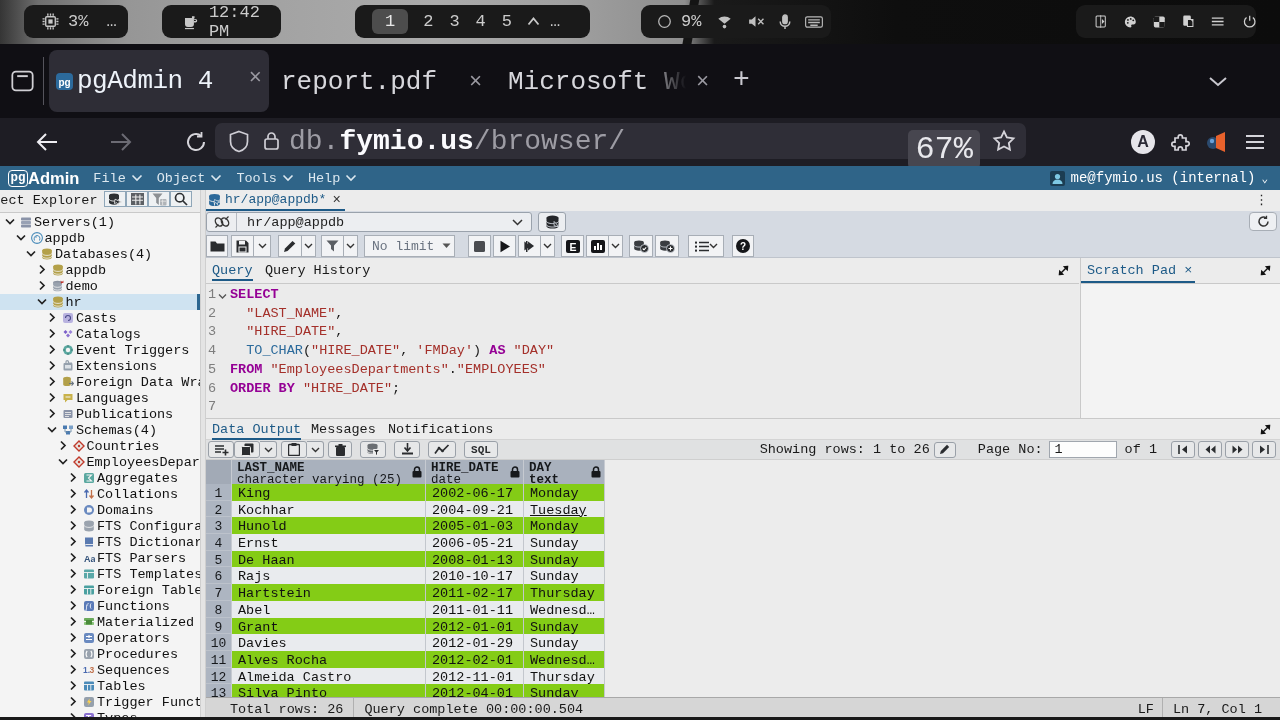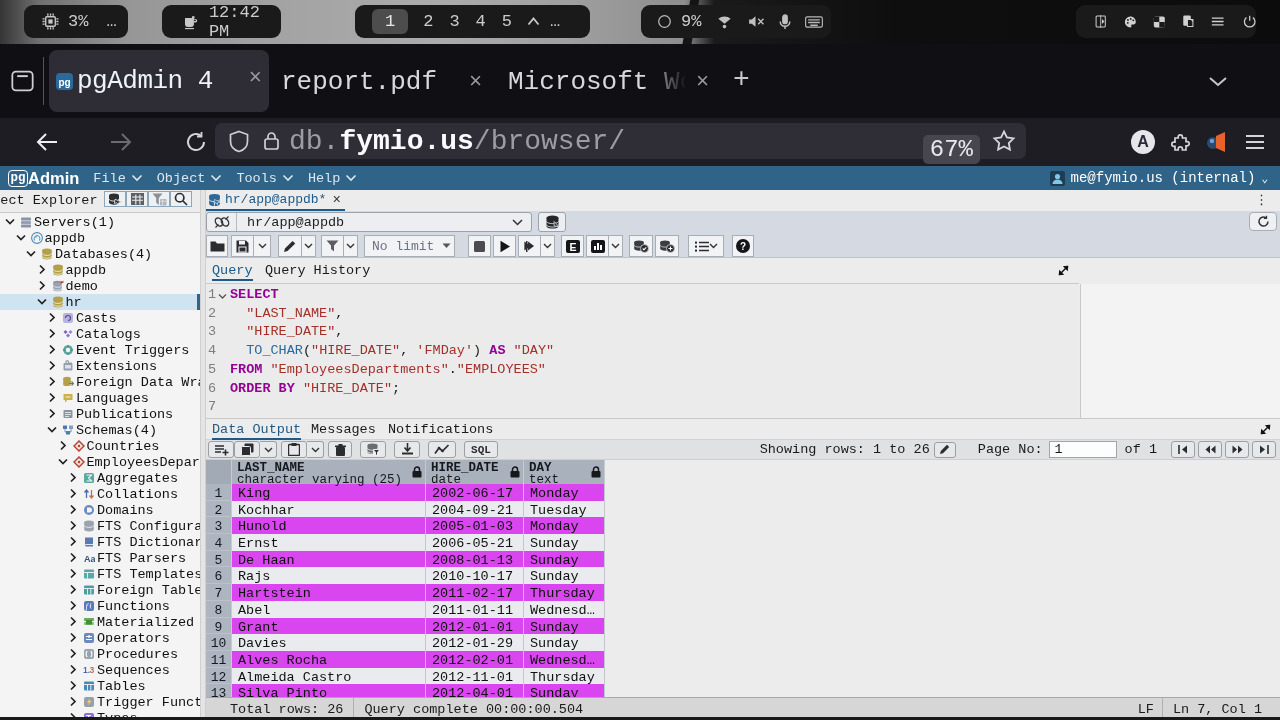--- a/index.html
+++ b/index.html
@@ -23,21 +23,21 @@
 #tab-active { position:absolute; left:49px; top:6px; width:220px; height:62px; background:#2e2d36; border-radius:8px;
   display:flex; align-items:center; color:#e8f2fb; }
 .tabtxt { font-size:26px; color:#d7d7dc; }
 .tabx { color:#9a99a1; font-size:22px; }
 
 
 #navbar { left:0; top:118px; width:1280px; height:48px; background:#1e1d24; }
 #urlbar { position:absolute; left:215px; top:5px; width:811px; height:36px; background:#2f2e37; border-radius:7px;
   display:flex; align-items:center; }
 .urltxt { font-size:28px; }
-#zoomchip { background:#47464f; border-radius:5px; color:#e8e8ec; font-size:24px; padding:1px 7px;margin-top:16px; }
+#zoomchip { background:#47464f; border-radius:5px; color:#e8e8ec; font-size:32px; padding:1px 7px;margin-top:16px; }
 
 
 #pgheader { left:0; top:166px; width:1280px; height:24px; background:#2f6488; color:#e6eef4;
   display:flex; align-items:center; font-size:13.5px; }
 #pglogo { display:flex; align-items:center; margin-left:8px; }
 #pgbox { border:1.5px solid #fff; border-radius:4px; color:#fff; font-size:12.5px; font-weight:bold; padding:0 1.5px; height:17px; line-height:14px; }
 #pgword { font-family:"Liberation Sans",sans-serif; font-weight:bold; font-size:16.5px; color:#fff; }
 .menu { margin-left:14px; color:#dce8f0; font-size:13.5px; display:flex; align-items:center; }
 #account { position:absolute; right:12px; top:0; height:24px; display:flex; align-items:center; color:#fff; font-size:14px; }
 
@@ -88,21 +88,21 @@
 .dbtn { border:1px solid #9aa0a8; border-radius:3px; background:#e7e8e9; display:flex; align-items:center; justify-content:center; }
 
 
 #grid { left:206px; top:460px; width:399px; height:237px; background:#e9e9e9; overflow:hidden; font-size:13.5px; }
 #ghead { display:flex; height:24px; background:#a9b1bd; color:#16181b; }
 .gh { border-right:1px solid #c6cad1; padding-left:5px; font-size:12.5px; line-height:11.5px; padding-top:3px; position:relative; }
 .gh b { font-size:12.5px; }
 .grow { display:flex; height:16.7px; }
 .gn { width:26px; background:#adb5c1; color:#16181b; text-align:center; border-right:1px solid #c6cad1; border-bottom:1px solid #bcc2cb; font-size:13px; line-height:19px;}
 .gc { border-right:1px solid #c3c7cd; padding-left:6px; line-height:19px; color:#111; }
-.odd  .gc { background:#d946ef; }
+.odd  .gc { background:#84cc16; }
 .even .gc { background:#e9ebee; }
 
 
 #statusbar { left:206px; top:697px; width:1074px; height:23px; background:#d6d6d6; border-top:1px solid #a8a8a8;
   display:flex; align-items:center; font-size:13.5px; color:#1a1a1a; }
 .sdiv { width:1px; height:23px; background:#b0b0b0; }
 </style>
 </head>
 <body>
 <div id="stage">
@@ -696,20 +696,28 @@
   </div>
 
   <div class="abs" id="qtabs">
       <span style="position:absolute;left:6px;top:5px;" class="ut">Query</span>
       <span style="position:absolute;left:59px;top:5px;color:#1a1a1a;">Query History</span>
     <svg style="position:absolute; right:9px; top:6px;" width="13" height="13" viewBox="0 0 13 13" stroke="#111" stroke-width="1.5" fill="#111">
         <path d="M2.5 10.5l8-8" fill="none"></path>
         <path d="M10.5 2.5L7.5 2.8l2.7 2.7zM2.5 10.5l3-.3-2.7-2.7z"></path>
       </svg>
     </div>
+  <div class="abs" id="scrhead">
+      <span style="position:absolute;left:6px;top:5px;color:#1d5a87;">Scratch Pad ×</span>
+      <div style="position:absolute;left:0;top:23px;width:114px;height:2px;background:#1d5a87;"></div>
+    <svg style="position:absolute; right:8px; top:6px;" width="13" height="13" viewBox="0 0 13 13" stroke="#111" stroke-width="1.5" fill="#111">
+        <path d="M2.5 10.5l8-8" fill="none"></path>
+        <path d="M10.5 2.5L7.5 2.8l2.7 2.7zM2.5 10.5l3-.3-2.7-2.7z"></path>
+      </svg>
+    </div>
 
   <div class="abs" id="editor">
     <div id="gutter">1<br>2<br>3<br>4<br>5<br>6<br>7</div>
       <svg style="position:absolute; left:12px; top:9px;" width="9" height="7" viewBox="0 0 9 7" fill="none" stroke="#555" stroke-width="1.3">
         <path d="M1 1.5l3.5 3.5L8 1.5"></path>
       </svg>
     <div id="code"><span class="kw">SELECT</span>
   <span class="str">"LAST_NAME"</span>,
   <span class="str">"HIRE_DATE"</span>,
   <span class="bi">TO_CHAR</span>(<span class="str">"HIRE_DATE"</span>, <span class="str">'FMDay'</span>) <span class="kw">AS</span> <span class="str">"DAY"</span>
@@ -837,36 +845,36 @@
       <div id="ghead">
         <div style="width:26px; border-right:1px solid #c6cad1; background:#a2aab6;"></div>
 <div class="gh" style="width:194px;"><b>LAST_NAME</b><br>character varying (25)<svg style="position:absolute; right:3px; top:6px;" width="10" height="12" viewBox="0 0 10 12">
             <rect x="0.5" y="5" width="9" height="6.5" rx="1" fill="#16181b"></rect>
             <path d="M2.5 5V3.5a2.5 2.5 0 0 1 5 0V5" fill="none" stroke="#16181b" stroke-width="1.5"></path>
           </svg></div>
 <div class="gh" style="width:98px;"><b>HIRE_DATE</b><br>date<svg style="position:absolute; right:3px; top:6px;" width="10" height="12" viewBox="0 0 10 12">
             <rect x="0.5" y="5" width="9" height="6.5" rx="1" fill="#16181b"></rect>
             <path d="M2.5 5V3.5a2.5 2.5 0 0 1 5 0V5" fill="none" stroke="#16181b" stroke-width="1.5"></path>
           </svg></div>
-<div class="gh" style="width:81px;"><b>DAY</b><br>text<svg style="position:absolute; right:3px; top:6px;" width="10" height="12" viewBox="0 0 10 12">
+<div class="gh" style="width:81px;font-weight:bold;"><b>DAY</b><br>text<svg style="position:absolute; right:3px; top:6px;" width="10" height="12" viewBox="0 0 10 12">
             <rect x="0.5" y="5" width="9" height="6.5" rx="1" fill="#16181b"></rect>
             <path d="M2.5 5V3.5a2.5 2.5 0 0 1 5 0V5" fill="none" stroke="#16181b" stroke-width="1.5"></path>
           </svg></div>
       </div>
       <div class="grow odd">
         <div class="gn">1</div>
   <div class="gc" style="width:194px;">King</div>
   <div class="gc" style="width:98px;">2002-06-17</div>
   <div class="gc" style="width:81px;">Monday</div>
       </div>
       <div class="grow even">
         <div class="gn">2</div>
   <div class="gc" style="width:194px;">Kochhar</div>
   <div class="gc" style="width:98px;">2004-09-21</div>
-  <div class="gc" style="width:81px;">Tuesday</div>
+  <div class="gc" style="width:81px;text-decoration:underline;">Tuesday</div>
       </div>
       <div class="grow odd">
         <div class="gn">3</div>
   <div class="gc" style="width:194px;">Hunold</div>
   <div class="gc" style="width:98px;">2005-01-03</div>
   <div class="gc" style="width:81px;">Monday</div>
       </div>
       <div class="grow even">
         <div class="gn">4</div>
   <div class="gc" style="width:194px;">Ernst</div>

